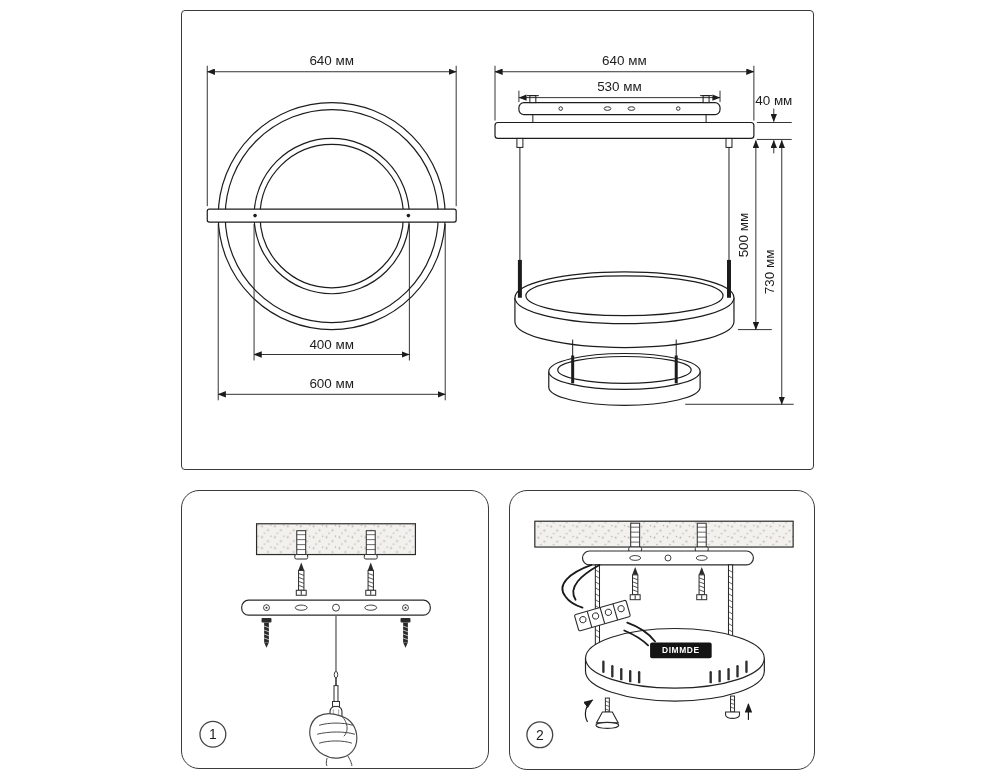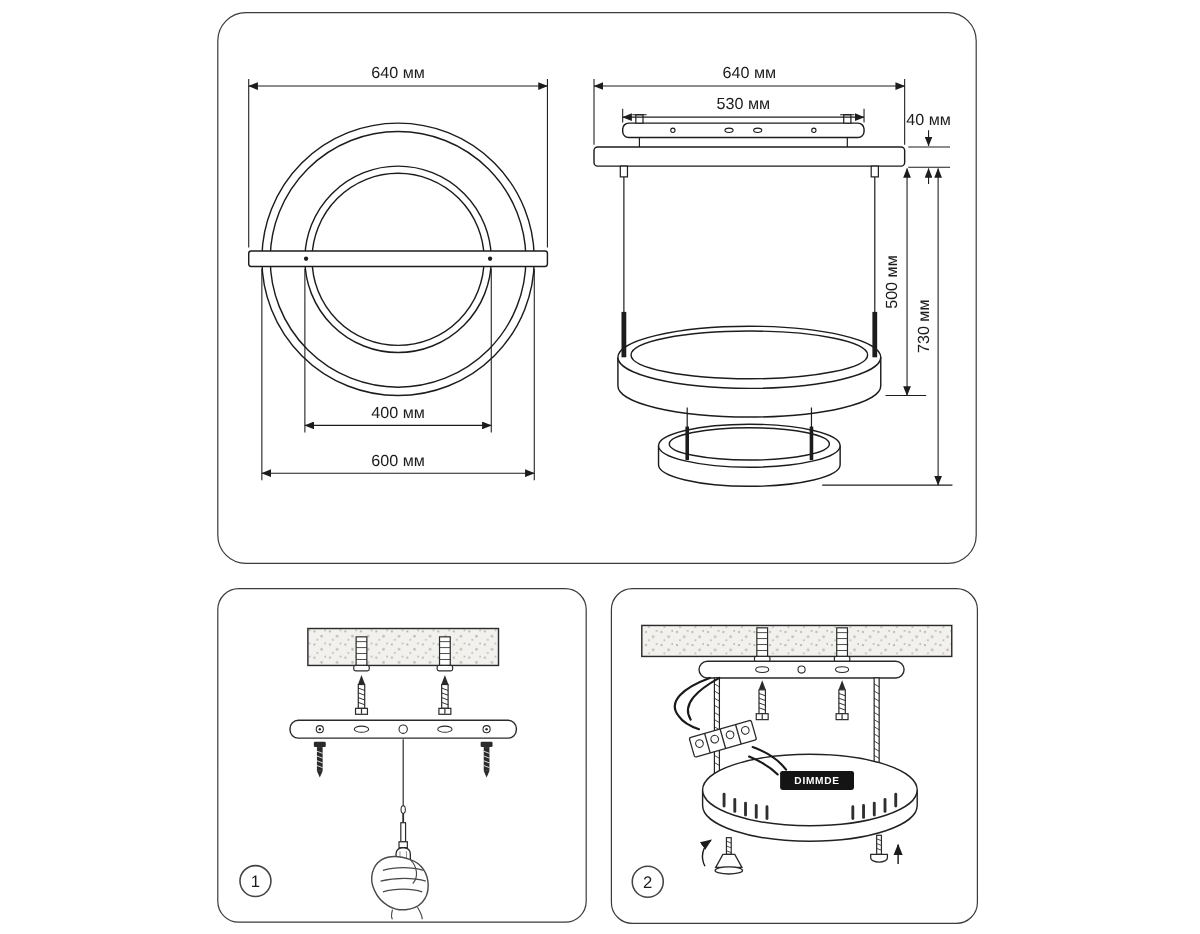--- a/index.html
+++ b/index.html
@@ -4,21 +4,21 @@
 <style>
   * { margin:0; padding:0; box-sizing:border-box; }
   html,body { background:#ffffff; }
   .stage {
     position:relative; width:1000px; height:778px; background:#fff;
     font-family:"Liberation Sans", sans-serif; overflow:hidden;
   }
   .panel {
     position:absolute; border:1.6px solid #3a3a3a; background:#fff;
   }
-  .panel-spec { left:181px; top:10px;  width:633px; height:460px; border-radius:24px; }
+  .panel-spec { left:181px; top:10px;  width:633px; height:460px; border-radius:4px; }
   .panel-s1   { left:181px; top:490px; width:308px; height:279px; border-radius:18px; }
   .panel-s2   { left:509px; top:490px; width:306px; height:280px; border-radius:18px; }
   .panel svg { position:absolute; left:0; top:0; width:100%; height:100%; }
   .dim-text   { font:13.5px "Liberation Sans", sans-serif; fill:#1c1c1c; }
   .badge-text { font:14px "Liberation Sans", sans-serif; fill:#1c1c1c; }
   .label-text { font:bold 8.5px "Liberation Sans", sans-serif; fill:#ffffff; letter-spacing:0.6px; }
   .wire { stroke:#1a1a1a; stroke-width:1.8; fill:none; stroke-linecap:round; }
   .vent { stroke:#2f2f2f; stroke-width:2.4; stroke-linecap:round; }
 </style>
 </head>

